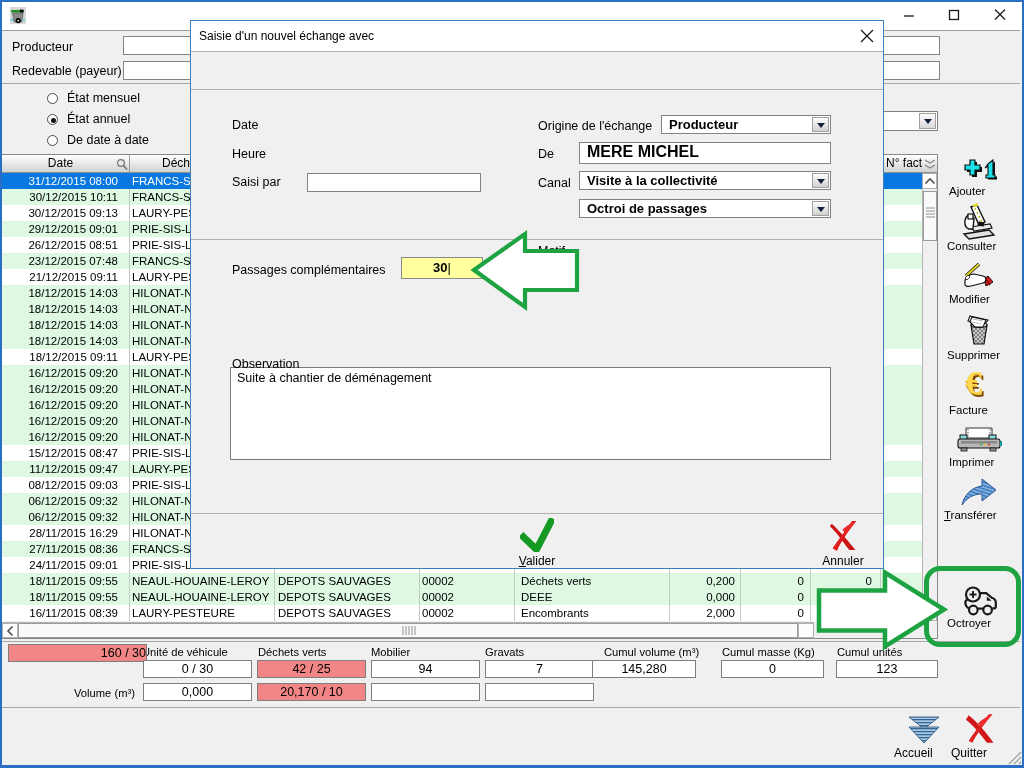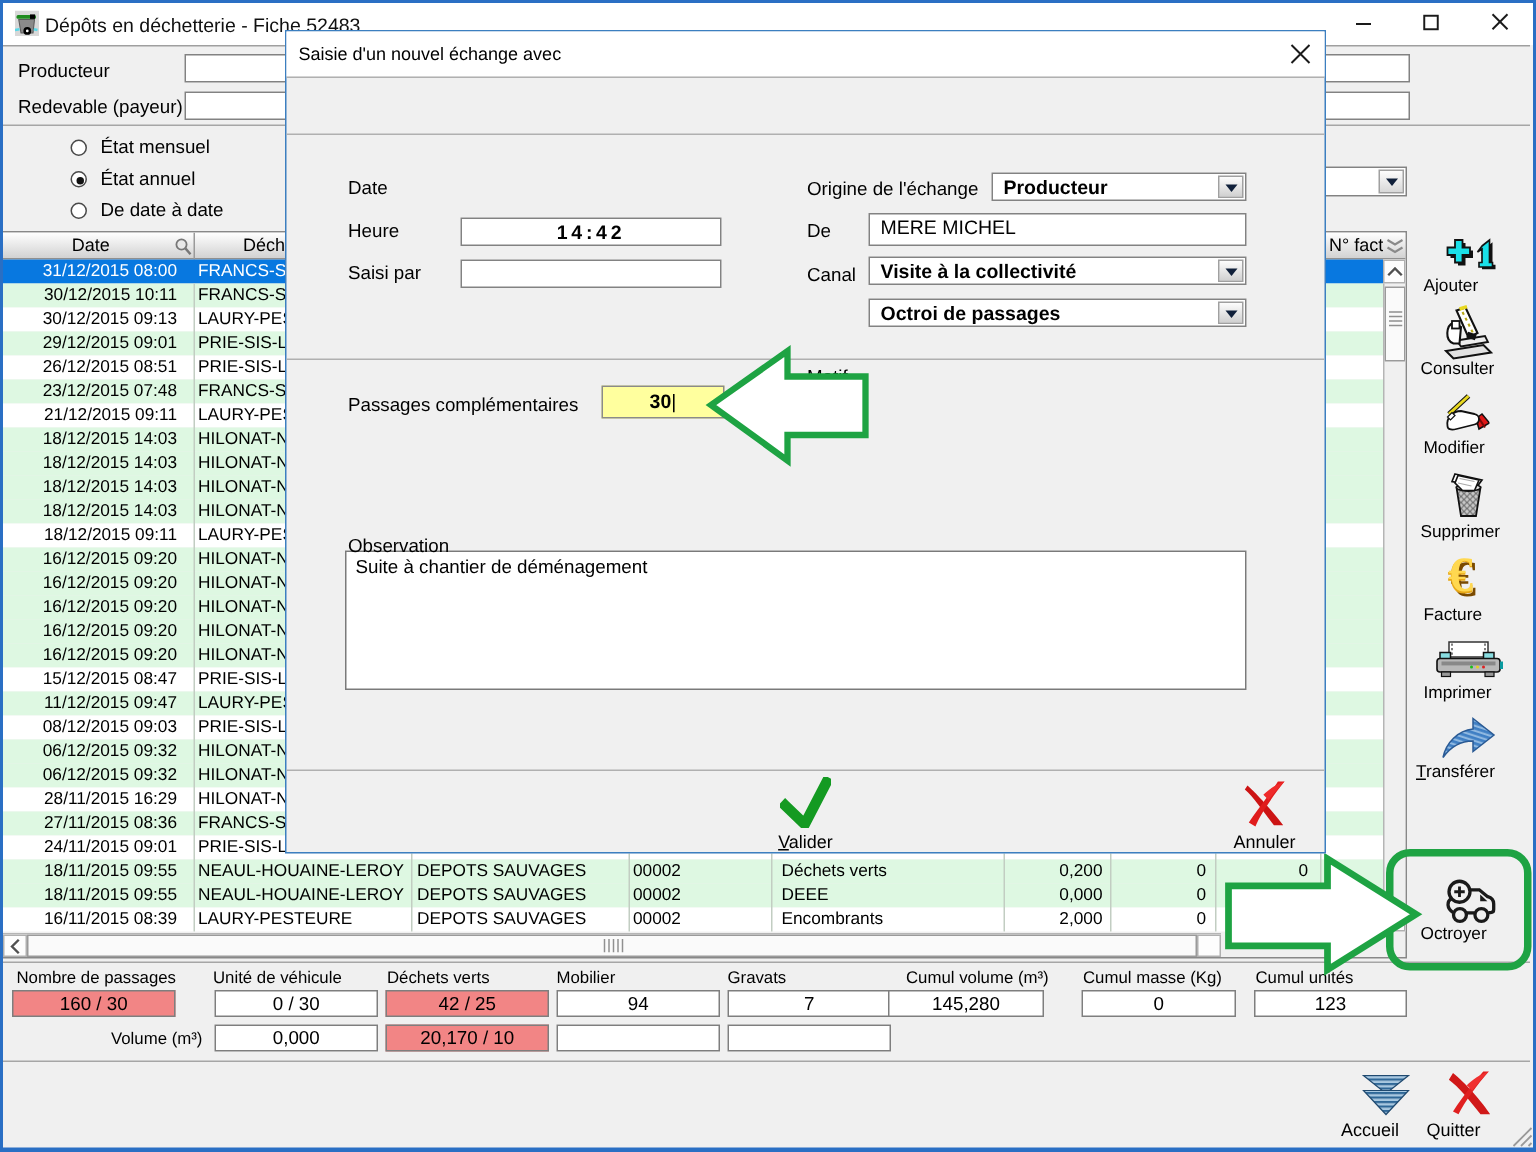--- a/index.html
+++ b/index.html
@@ -34,21 +34,20 @@
 <div class="hline" style="left:0;top:30px;width:1020px;background:#9f9f9f;"></div>
 <svg class="abs" style="left:10px;top:7px;" width="16" height="17" viewBox="0 0 16 17">
 <rect x="0" y="0" width="16" height="17" fill="#d8d8d8"></rect>
 <rect x="1" y="3" width="13" height="2.5" rx="1" fill="#1f8c1f"></rect>
 <rect x="10" y="2.6" width="3.4" height="3" fill="#000"></rect>
 <polygon points="2.5,6 13,6 12,15 4,15" fill="#8a8a8a" stroke="#5a5a5a" stroke-width="0.7"></polygon>
 <circle cx="8.2" cy="13.6" r="2.6" fill="#000"></circle>
       <circle cx="8.2" cy="13.6" r="0.9" fill="#fff"></circle>
 <path d="M0,13 L3,12.5 M12.5,12.5 L15,13" stroke="#59d8e8" stroke-width="1.6"></path>
 </svg>
-<div class="abs" style="left:30px;top:9px;font-size:13px;color:#101010;">Dépôts en déchetterie - Fiche 52483</div>
 <svg class="abs" style="left:900px;top:6px;" width="112" height="18" viewBox="0 0 112 18">
 <line x1="4" y1="10" x2="14" y2="10" stroke="#1a1a1a" stroke-width="1.3"></line>
 <rect x="49.5" y="4.5" width="9" height="9" fill="none" stroke="#1a1a1a" stroke-width="1.3"></rect>
 <line x1="95" y1="3.5" x2="105" y2="13.5" stroke="#1a1a1a" stroke-width="1.3"></line>
 <line x1="105" y1="3.5" x2="95" y2="13.5" stroke="#1a1a1a" stroke-width="1.3"></line>
 </svg>
 
 <div class="lbl" style="left:12px;top:40px;">Producteur</div>
 <div class="lbl" style="left:12px;top:64px;">Redevable (payeur)</div>
 <div class="field" style="left:123px;top:36px;width:817px;height:19px;"></div>
@@ -321,21 +320,21 @@
 
 <div class="hline" style="left:0;top:641px;width:1020px;"></div>
 <div class="sumlbl" style="left:11px;top:646px;">Nombre de passages</div>
 <div class="sumlbl" style="left:142px;top:646px;">Unité de véhicule</div>
 <div class="sumlbl" style="left:258px;top:646px;">Déchets verts</div>
 <div class="sumlbl" style="left:371px;top:646px;">Mobilier</div>
 <div class="sumlbl" style="left:485px;top:646px;">Gravats</div>
 <div class="sumlbl" style="left:604px;top:646px;">Cumul volume (m³)</div>
 <div class="sumlbl" style="left:722px;top:646px;">Cumul masse (Kg)</div>
 <div class="sumlbl" style="left:837px;top:646px;">Cumul unités</div>
-<div class="sumf red" style="left:8px;top:660px;width:109px;">160 / 30</div>
+<div class="sumf red" style="left:8px;top:644px;width:139px;text-align:right;">160 / 30</div>
 <div class="sumf" style="left:143px;top:660px;width:109px;">0 / 30</div>
 <div class="sumf red" style="left:257px;top:660px;width:109px;">42 / 25</div>
 <div class="sumf" style="left:371px;top:660px;width:109px;">94</div>
 <div class="sumf" style="left:485px;top:660px;width:109px;">7</div>
 <div class="sumf" style="left:592px;top:660px;width:104px;">145,280</div>
 <div class="sumf" style="left:721px;top:660px;width:103px;">0</div>
 <div class="sumf" style="left:836px;top:660px;width:102px;">123</div>
 <div class="sumlbl" style="left:74px;top:687px;width:57px;text-align:right;">Volume (m³)</div>
 <div class="sumf" style="left:143px;top:683px;width:109px;">0,000</div>
 <div class="sumf red" style="left:257px;top:683px;width:109px;">20,170 / 10</div>
@@ -385,27 +384,26 @@
 
 <div class="abs" style="left:190px;top:20px;width:694px;height:549px;background:#f0f0f0;border:1px solid #3c7fc0;z-index:10;">
 <div class="abs" style="left:0;top:0;width:692px;height:30px;background:#fff;"></div>
 <div class="abs" style="left:8px;top:8px;font-size:12px;color:#000;">Saisie d'un nouvel échange avec</div>
 <svg class="abs" style="left:668px;top:7px;" width="16" height="16" viewBox="0 0 16 16">
         <path d="M2,2 L14,14 M14,2 L2,14" stroke="#1a1a1a" stroke-width="1.3"></path>
       </svg>
 <div class="abs" style="left:0;top:30px;width:692px;height:39px;border-top:1px solid #b0b0b0;border-bottom:1px solid #b0b0b0;"></div>
 <div class="lbl" style="left:41px;top:97px;">Date</div>
 <div class="lbl" style="left:41px;top:126px;">Heure</div>
-<div class="field" style="left:116px;top:124px;width:174px;height:19px;text-align:center;font-weight:bold;font-size:13px;line-height:17px;letter-spacing:2.5px;">14:42</div>
 <div class="lbl" style="left:41px;top:154px;">Saisi par</div>
 <div class="field" style="left:116px;top:152px;width:174px;height:19px;"></div>
 <div class="lbl" style="left:347px;top:98px;">Origine de l'échange</div>
 <div class="field" style="left:470px;top:94px;width:170px;height:19px;font-weight:bold;font-size:13px;line-height:17px;"><span style="margin-left:7px;">Producteur</span><div class="combo-btn" style="background:linear-gradient(#fdfdfd,#d0d0d0);"></div></div>
 <div class="lbl" style="left:347px;top:126px;">De</div>
-<div class="field" style="left:388px;top:121px;width:252px;height:22px;font-weight:normal;font-size:13px;line-height:17px;"><span style="margin-left:7px;">MERE MICHEL</span></div>
+<div class="field" style="left:388px;top:121px;width:252px;height:22px;font-weight:bold;font-size:16px;line-height:17px;"><span style="margin-left:7px;">MERE MICHEL</span></div>
 <div class="lbl" style="left:347px;top:155px;">Canal</div>
 <div class="field" style="left:388px;top:150px;width:252px;height:19px;font-weight:bold;font-size:13px;line-height:17px;"><span style="margin-left:7px;">Visite à la collectivité</span><div class="combo-btn" style="background:linear-gradient(#fdfdfd,#d0d0d0);"></div></div>
 <div class="lbl" style="left:347px;top:183px;margin-top:40px;">Motif</div>
 <div class="field" style="left:388px;top:178px;width:252px;height:19px;font-weight:bold;font-size:13px;line-height:17px;"><span style="margin-left:7px;">Octroi de passages</span><div class="combo-btn" style="background:linear-gradient(#fdfdfd,#d0d0d0);"></div></div>
 <div class="hline" style="left:0;top:218px;width:692px;background:#b0b0b0;"></div>
 <div class="lbl" style="left:41px;top:242px;">Passages complémentaires</div>
 <div class="abs" style="left:210px;top:236px;width:82px;height:22px;background:#ffff9e;border:1px solid #8a8a8a;text-align:center;font-weight:bold;font-size:13px;line-height:20px;">30<span style="font-weight:normal;">|</span></div>
 <svg class="abs" style="left:278px;top:208px;" width="115" height="88" viewBox="0 0 115 88">
 <polygon points="5,41 56,5 56,22 108,22 108,61 56,61 56,78" fill="#fff" stroke="#1ea343" stroke-width="4.2"></polygon>
 </svg>

